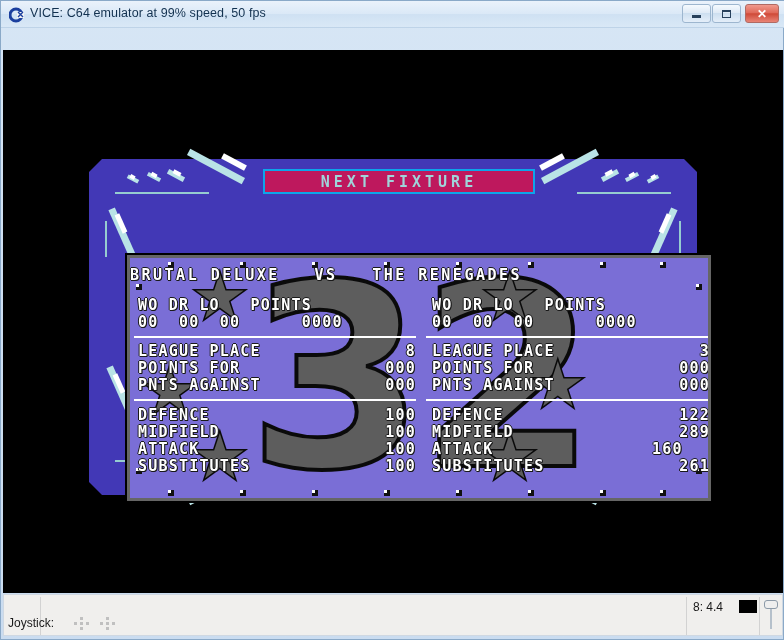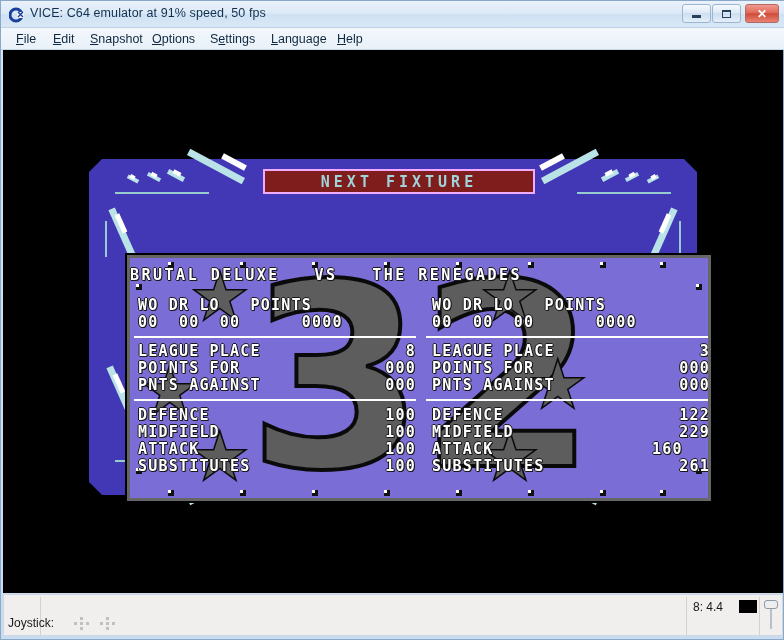--- a/index.html
+++ b/index.html
@@ -120,22 +120,22 @@
   .streak.wt { background: #ffffff; }
   .hline {
     position: absolute;
     height: 2px;
     background: #96ccd0;
   }
 
   
   .banner {
     position: absolute;
-    background: #7f1d1d;
-    border: 2px solid #f0abfc;
+    background: #be185d;
+    border: 2px solid #0ea5e9;
     box-sizing: border-box;
     display: flex;
     align-items: center;
     justify-content: center;
   }
   .banner span {
     font-family: "DejaVu Sans Mono", monospace;
     font-size: 15px;
     font-weight: bold;
     letter-spacing: 4px;
@@ -293,46 +293,37 @@
 <body>
 
 <div id="window">
 
   <div id="titlebar">
     <svg id="app-icon" viewBox="0 0 16 16">
       <circle cx="7" cy="8" r="6" fill="none" stroke="#1b3f9e" stroke-width="3"></circle>
       <rect x="8" y="5" width="7" height="6" fill="#f4f4f4"></rect>
       <path d="M9 5 L14 10 M14 5 L9 10" stroke="#1b3f9e" stroke-width="1.4"></path>
     </svg>
-    <div id="title-text">VICE: C64 emulator at 91% speed, 50 fps</div>
+    <div id="title-text">VICE: C64 emulator at 99% speed, 50 fps</div>
 
     <div class="winbtn" id="btn-min">
       <div class="glyph">
           <div class="minglyph"></div>
         </div>
     </div>
     <div class="winbtn" id="btn-max">
       <div class="glyph">
           <div class="maxglyph"></div>
         </div>
     </div>
     <div class="winbtn" id="btn-close">
       <div class="glyph">✕</div>
     </div>
   </div>
 
-  <div id="menubar">
-    <div class="menu-item" style="left:10px"><u>F</u><span>ile</span></div>
-    <div class="menu-item" style="left:47px"><u>E</u>dit</div>
-    <div class="menu-item" style="left:84px"><u>S</u>napshot</div>
-    <div class="menu-item" style="left:146px"><u>O</u>ptions</div>
-    <div class="menu-item" style="left:204px">S<u>e</u>ttings</div>
-    <div class="menu-item" style="left:265px"><u>L</u>anguage</div>
-    <div class="menu-item" style="left:331px"><u>H</u>elp</div>
-  </div>
 
   <div id="emu-screen">
 
     <div id="c64">
 
       <div id="frame-outer">
 
         <div class="corner-cut" style="left:0;top:0;border-width:13px 13px 0 0;border-color:#000 transparent transparent transparent;"></div>
         <div class="corner-cut" style="right:0;top:0;border-width:0 13px 13px 0;border-color:transparent #000 transparent transparent;"></div>
         <div class="corner-cut" style="left:0;bottom:0;border-width:13px 0 0 13px;border-color:transparent transparent transparent #000;"></div>
@@ -494,21 +485,21 @@
 
                 <div class="c64text col-right" style="top:118px;">PNTS AGAINST</div>
                 <div class="c64text" style="left:522px; top:118px; width:58px; text-align:right;">000</div>
 
                 <div class="divider" style="left:296px; top:141px; width:282px;"></div>
 
                 <div class="c64text col-right" style="top:148px;">DEFENCE</div>
                 <div class="c64text" style="left:522px; top:148px; width:58px; text-align:right;">122</div>
 
                 <div class="c64text col-right" style="top:165px;">MIDFIELD</div>
-                <div class="c64text" style="left:522px; top:165px; width:58px; text-align:right;">229</div>
+                <div class="c64text" style="left:522px; top:165px; width:58px; text-align:right;">289</div>
 
                 <div class="c64text col-right" style="top:182px;">ATTACK</div>
                 <div class="c64text" style="left:522px; top:182px; width:58px; ">160</div>
 
                 <div class="c64text col-right" style="top:199px;">SUBSTITUTES</div>
                 <div class="c64text" style="left:522px; top:199px; width:58px; text-align:right;">261</div>
               </div>
 
             </div>
           </div>

